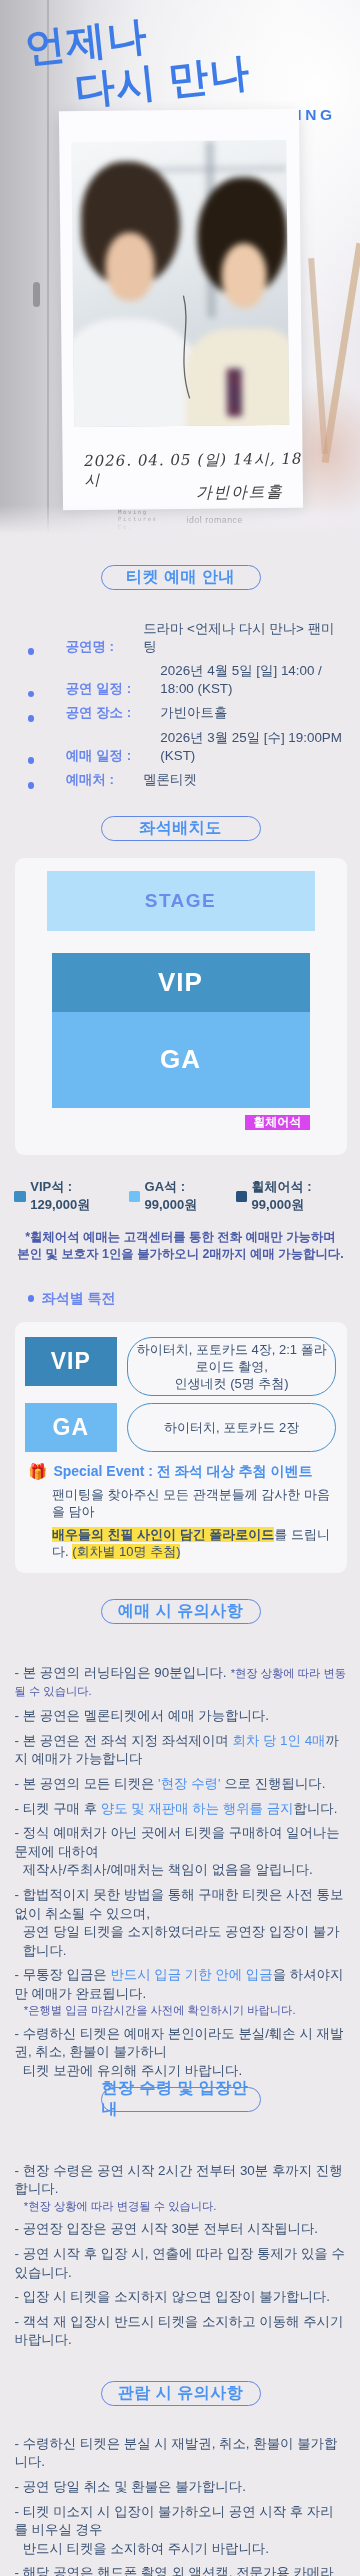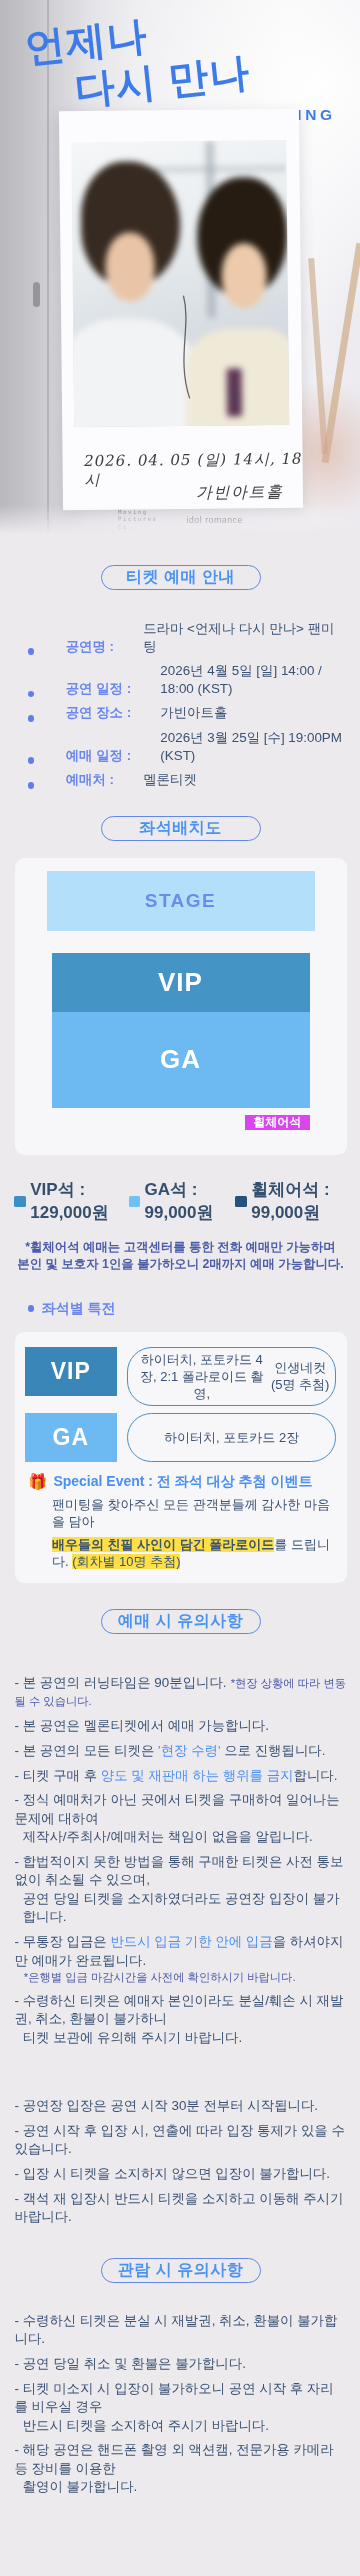--- a/index.html
+++ b/index.html
@@ -55,33 +55,33 @@
 
   #btn-seat{margin-top:27px;}
   .card{background:#f7f6f8;border-radius:9.3px;}
   #seatmap-card{margin:17px auto 0;width:332px;padding:13.4px 0 25px;box-sizing:border-box;}
   .stage{width:268px;height:60px;margin:0 auto;background:#b3dffb;display:flex;align-items:center;justify-content:center;color:#6d8ce9;font-size:19px;font-weight:800;letter-spacing:1.5px;}
   .vip-band{width:258px;height:59px;margin:21.6px auto 0;background:#4494c6;display:flex;align-items:center;justify-content:center;color:#fff;font-size:26px;font-weight:800;letter-spacing:1px;}
   .ga-band{width:258px;height:96px;margin:0 auto;background:#6db9f1;display:flex;align-items:center;justify-content:center;color:#fff;font-size:26px;font-weight:800;letter-spacing:1px;}
   .wheel-row{width:258px;margin:7.2px auto 0;display:flex;justify-content:flex-end;}
   .wheel-badge{background:#d946ef;color:#fff;font-size:12px;font-weight:700;padding:1px 8.2px;line-height:13.4px;margin-left:47px;}
 
-  .legend{margin-top:23px;display:flex;justify-content:center;gap:12.4px;font-size:17px;color:#34506e;font-weight:600;align-items:center;}
+  .legend{margin-top:23px;display:flex;justify-content:center;gap:12.4px;font-size:13px;color:#34506e;font-weight:600;align-items:center;}
   .legend-item{display:flex;align-items:center;}
   .sw{width:11.3px;height:11.3px;border-radius:1.5px;margin-right:4.6px;flex:none;}
   .sw-vip{background:#3c8ec4;} .sw-ga{background:#6ec2f7;} .sw-wheel{background:#28527e;}
   .wheel-note{margin-top:14.4px;text-align:center;color:#4b5ca8;font-size:12.4px;line-height:17px;font-weight:600;}
 
   .benefit-head{margin:27px 0 0 13.4px;display:flex;align-items:center;font-size:14px;color:#6987ee;font-weight:700;}
   .benefit-head .dot{margin-top:0;}
   #benefit-card{margin:14.4px auto 0;width:332px;padding:14.4px 10.3px 13.4px;box-sizing:border-box;}
   .b-row{display:flex;margin-bottom:7.2px;}
   .b-badge{width:92px;height:49px;flex:none;display:flex;align-items:center;justify-content:center;color:#fff;font-size:23px;font-weight:800;letter-spacing:1px;}
   .b-badge.vip{background:#3a86b8;} .b-badge.ga{background:#6db9f1;}
-  .b-box{flex:1;margin-left:10.3px;border:1.5px solid #4690c8;border-radius:25px;display:flex;flex-direction:row;align-items:center;justify-content:center;font-size:13px;color:#3a5274;line-height:17px;font-weight:500;text-align:center;padding:3.1px 5.2px;}
+  .b-box{flex:1;margin-left:10.3px;border:1.5px solid #4690c8;border-radius:25px;display:flex;flex-direction:column;align-items:center;justify-content:center;font-size:13px;color:#3a5274;line-height:17px;font-weight:500;text-align:center;padding:3.1px 5.2px;}
   .special{margin-top:11.3px;padding:0 3.1px;}
   .sp-title{font-size:14px;color:#4a90f0;font-weight:700;display:flex;align-items:center;}
   .gift{font-size:15.5px;margin-right:6.2px;}
   .sp-line{margin:5.2px 0 0 24px;font-size:13px;color:#3a5274;line-height:17px;font-weight:500;}
   .hl{background:#fde047;text-align:right;}
   .sp-bold{font-weight:800;}
 
   .notes{margin:0 auto;width:332px;font-size:13.4px;color:#3a5274;font-weight:500;}
   .n-item{margin-bottom:6.2px;line-height:18.5px;}
   .n-line2{margin-left:8.2px;}
@@ -240,20 +240,23 @@
     </div>
 
     <div class="pill-btn" id="btn-booking">예매 시 유의사항</div>
 
     <div class="notes" id="list-booking">
       <div class="n-item">
         <span>- 본 공연의 러닝타임은 90분입니다.</span><span class="n-sub-inline">*현장 상황에 따라 변동될 수 있습니다.</span>
       </div>
       <div class="n-item">- 본 공연은 멜론티켓에서 예매 가능합니다.</div>
       <div class="n-item">
+        <span>- 본 공연은 전 좌석 지정 좌석제이며 </span><span class="t-blue">회차 당 1인 4매</span><span>까지 예매가 가능합니다</span>
+      </div>
+      <div class="n-item">
         <span>- 본 공연의 모든 티켓은 </span><span class="t-blue">'현장 수령' </span><span>으로 진행됩니다.</span>
       </div>
       <div class="n-item">
         <span>- 티켓 구매 후 </span><span class="t-blue">양도 및 재판매 하는 행위를 금지</span><span>합니다.</span>
       </div>
       <div class="n-item">
         <div>- 정식 예매처가 아닌 곳에서 티켓을 구매하여 일어나는 문제에 대하여</div>
         <div class="n-line2">제작사/주최사/예매처는 책임이 없음을 알립니다.</div>
       </div>
       <div class="n-item">
@@ -265,22 +268,27 @@
           <span>- 무통장 입금은 </span><span class="t-blue">반드시 입금 기한 안에 입금</span><span>을 하셔야지만 예매가 완료됩니다.</span>
         </div>
         <div class="n-sub">*은행별 입금 마감시간을 사전에 확인하시기 바랍니다.</div>
       </div>
       <div class="n-item">
         <div>- 수령하신 티켓은 예매자 본인이라도 분실/훼손 시 재발권, 취소, 환불이 불가하니</div>
         <div class="n-line2">티켓 보관에 유의해 주시기 바랍니다.</div>
       </div>
     </div>
 
+    <div class="pill-btn" id="btn-pickup">현장 수령 및 입장안내</div>
 
     <div class="notes" id="list-pickup">
+      <div class="n-item">
+        <div>- 현장 수령은 공연 시작 2시간 전부터 30분 후까지 진행합니다.</div>
+        <div class="n-sub">*현장 상황에 따라 변경될 수 있습니다.</div>
+      </div>
       <div class="n-item">- 공연장 입장은 공연 시작 30분 전부터 시작됩니다.</div>
       <div class="n-item">- 공연 시작 후 입장 시, 연출에 따라 입장 통제가 있을 수 있습니다.</div>
       <div class="n-item">- 입장 시 티켓을 소지하지 않으면 입장이 불가합니다.</div>
       <div class="n-item">- 객석 재 입장시 반드시 티켓을 소지하고 이동해 주시기 바랍니다.</div>
     </div>
 
     <div class="pill-btn" id="btn-view">관람 시 유의사항</div>
 
     <div class="notes" id="list-view">
       <div class="n-item">- 수령하신 티켓은 분실 시 재발권, 취소, 환불이 불가합니다.</div>

